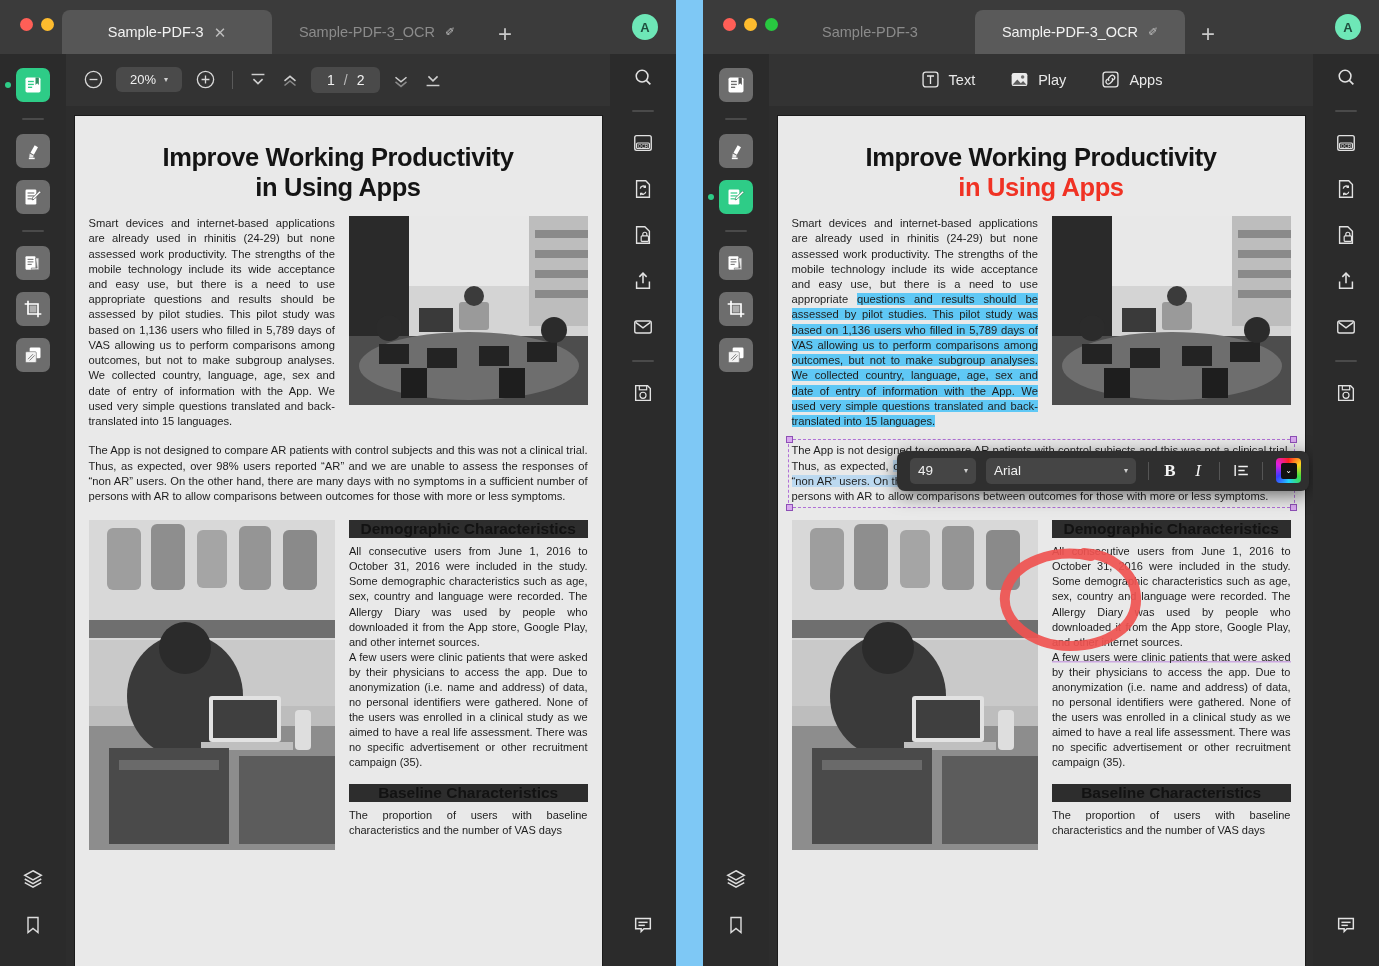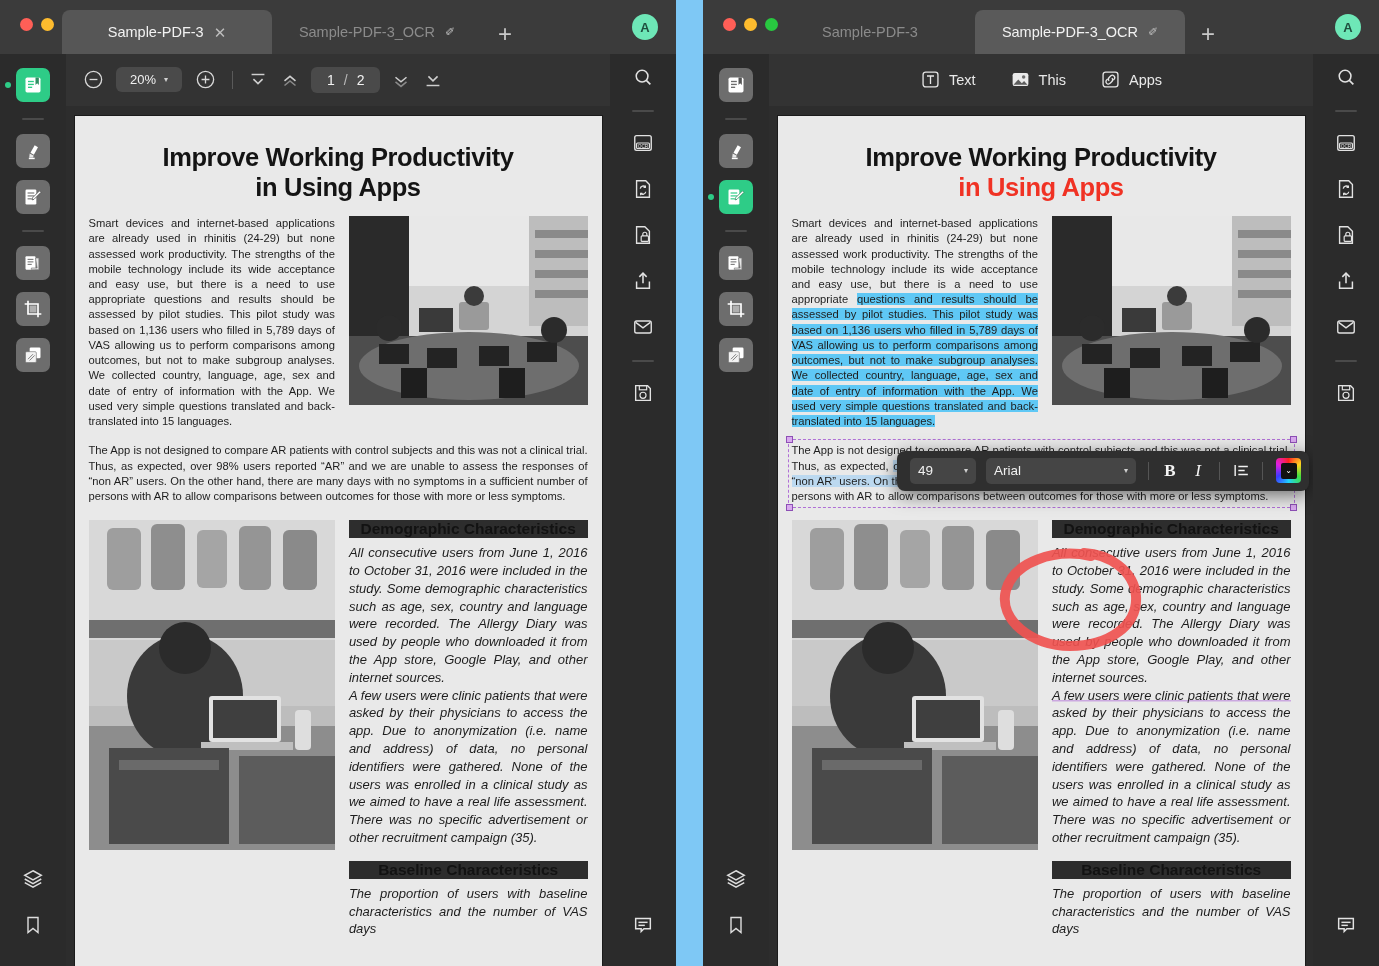--- a/index.html
+++ b/index.html
@@ -150,21 +150,21 @@
   .para-wide {
     font-size:11.2px; line-height:1.36; text-align:justify; margin-top:14px;
     color:#1d1d1d;
   }
 
   .lower { display:flex; gap:14px; margin-top:16px; }
   .photo2 { width:254px; height:330px; background:#cfcfcf; position:relative; overflow:hidden; }
   .col-right { width:246px; }
   .h2 { font-size:15.5px; font-weight:700; margin-bottom:6px; color:#121212; }
   .h2.center { text-align:center; }
-  .body-sm { font-size:13px; line-height:1.37; text-align:justify; color:#1d1d1d;font-style:italic; }
+  .body-sm { font-size:11px; line-height:1.37; text-align:justify; color:#1d1d1d; }
 
   
   .hl-blue { background:#5fc8f5; }
   .sel-soft { background:#bcd9f0; }
   .ul-purple {
     background-image:linear-gradient(to right,#cba8e0,#cba8e0);
     background-position:0 1.04em; background-size:100% 1.5px; background-repeat:no-repeat;
   }
   .sel-box {
     outline:1.6px dashed #b06fd6; outline-offset:3px;
@@ -597,21 +597,21 @@
                 <path d="M8 8h8M12 8v9" stroke="#e6e6e6" stroke-width="1.5"></path>
               </svg>
             <span>Text</span>
           </div>
           <div class="et-item">
             <svg width="21" height="21" viewBox="0 0 24 24">
                 <rect x="3" y="4.5" width="18" height="15" rx="2.5" fill="#eaeaea"></rect>
                 <circle cx="15.6" cy="9.2" r="2" fill="#6d6d6d"></circle>
                 <path d="M4 18l5.5-6 4 4.2 2.6-2.4L20 18z" fill="#5d5d5d"></path>
               </svg>
-            <span>This</span>
+            <span>Play</span>
           </div>
           <div class="et-item">
             <svg width="21" height="21" viewBox="0 0 24 24">
                 <rect x="3.5" y="3.5" width="17" height="17" rx="3" fill="none" stroke="#e6e6e6" stroke-width="1.5"></rect>
                 <path d="M10.4 13.6a2.7 2.7 0 010-3.8l2-2a2.7 2.7 0 013.8 3.8l-.9.9" fill="none" stroke="#e6e6e6" stroke-width="1.5"></path>
                 <path d="M13.6 10.4a2.7 2.7 0 010 3.8l-2 2a2.7 2.7 0 11-3.8-3.8l.9-.9" fill="none" stroke="#e6e6e6" stroke-width="1.5"></path>
               </svg>
             <span>Apps</span>
           </div>
         </div>

